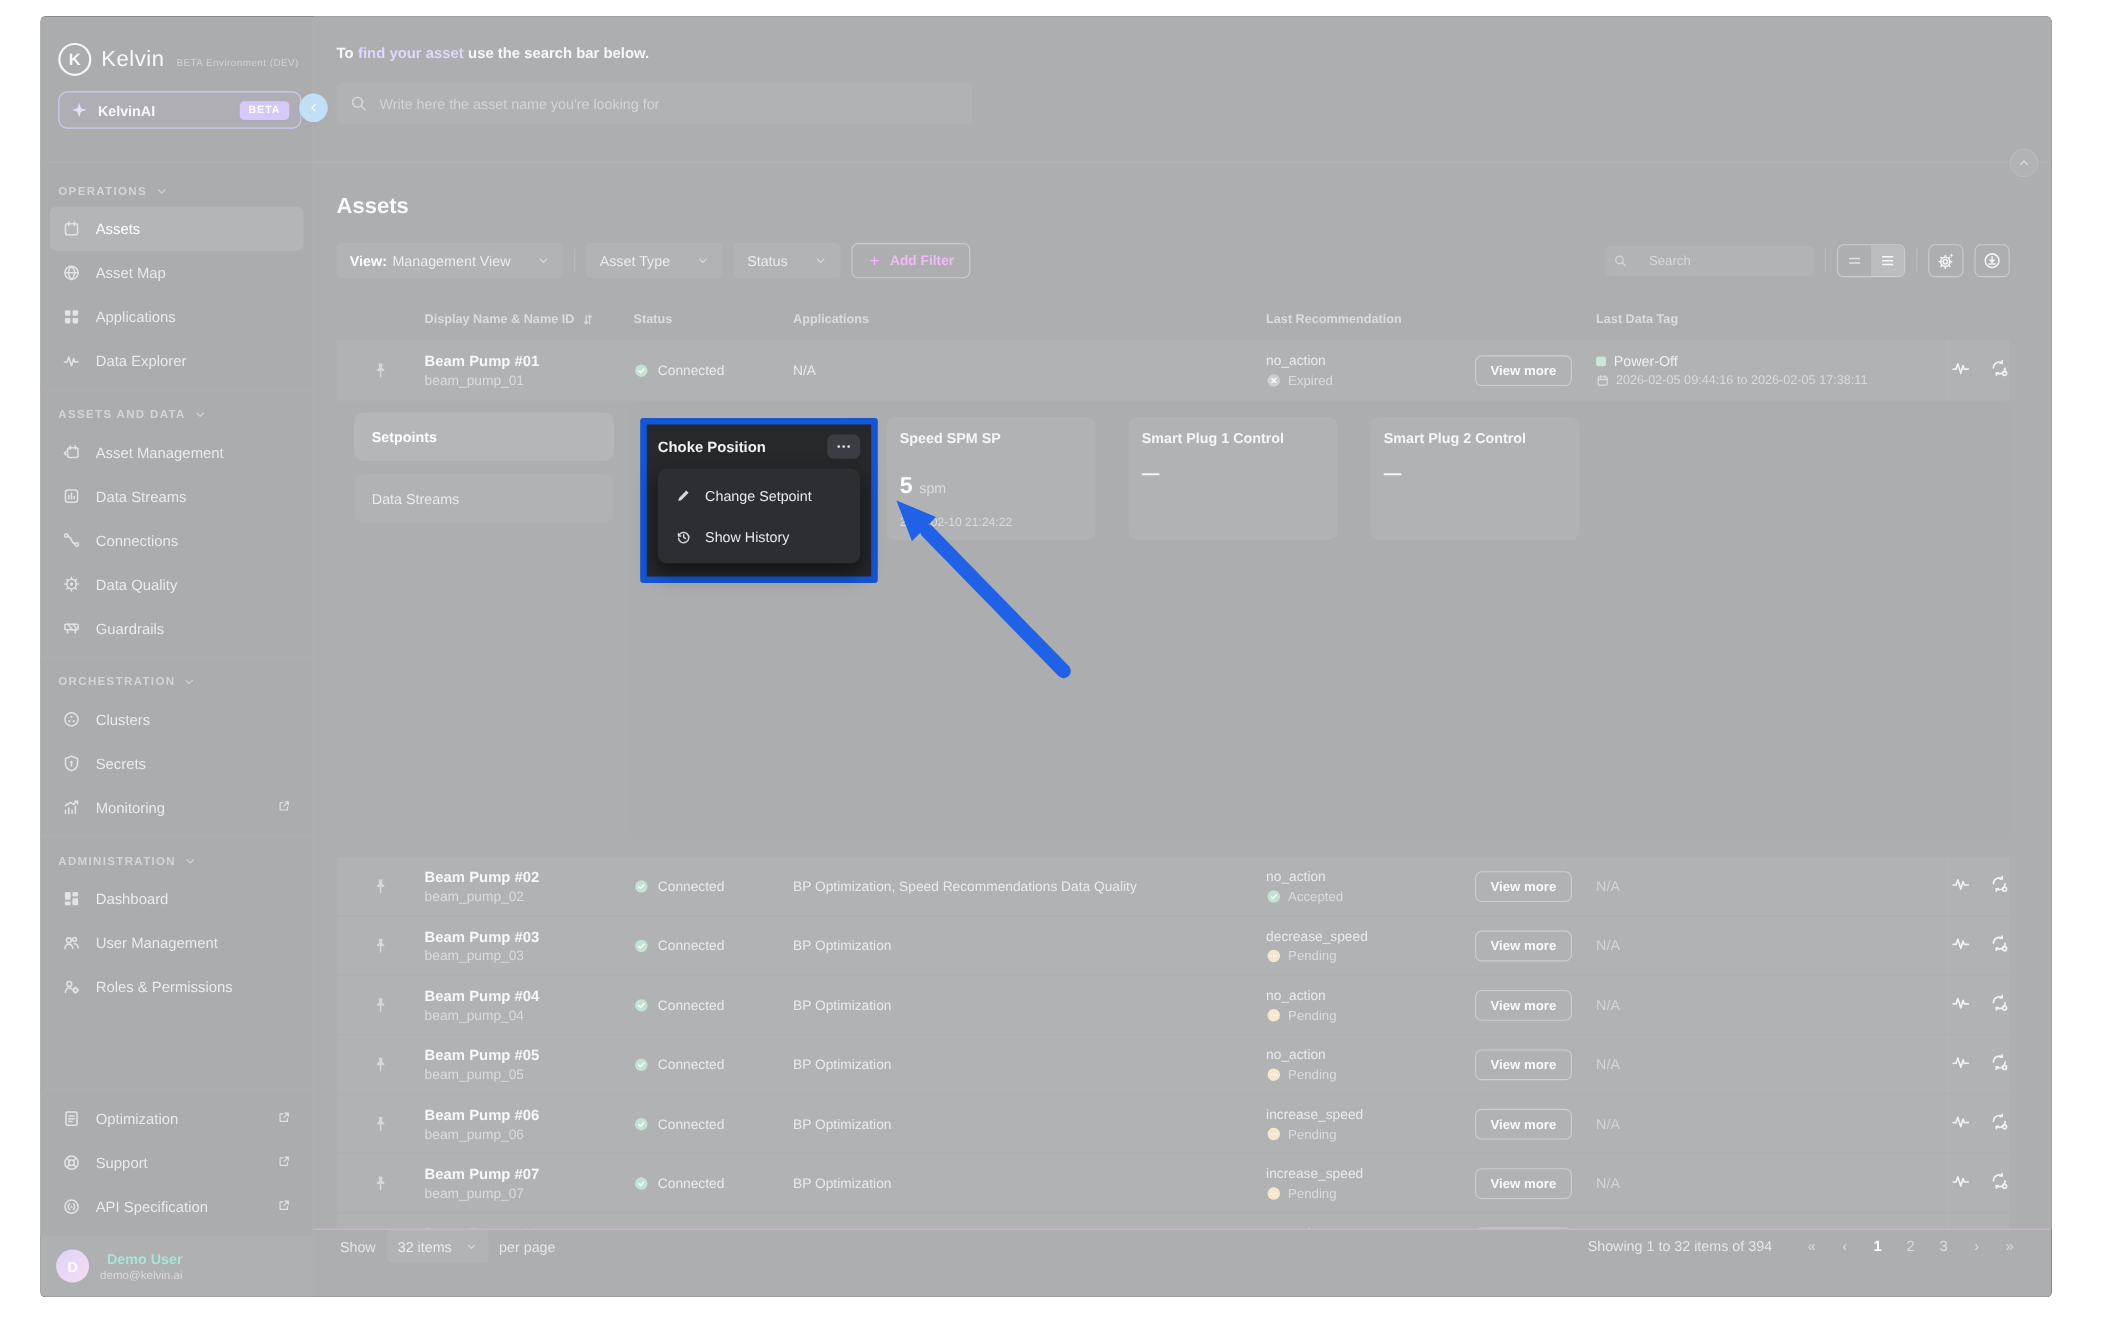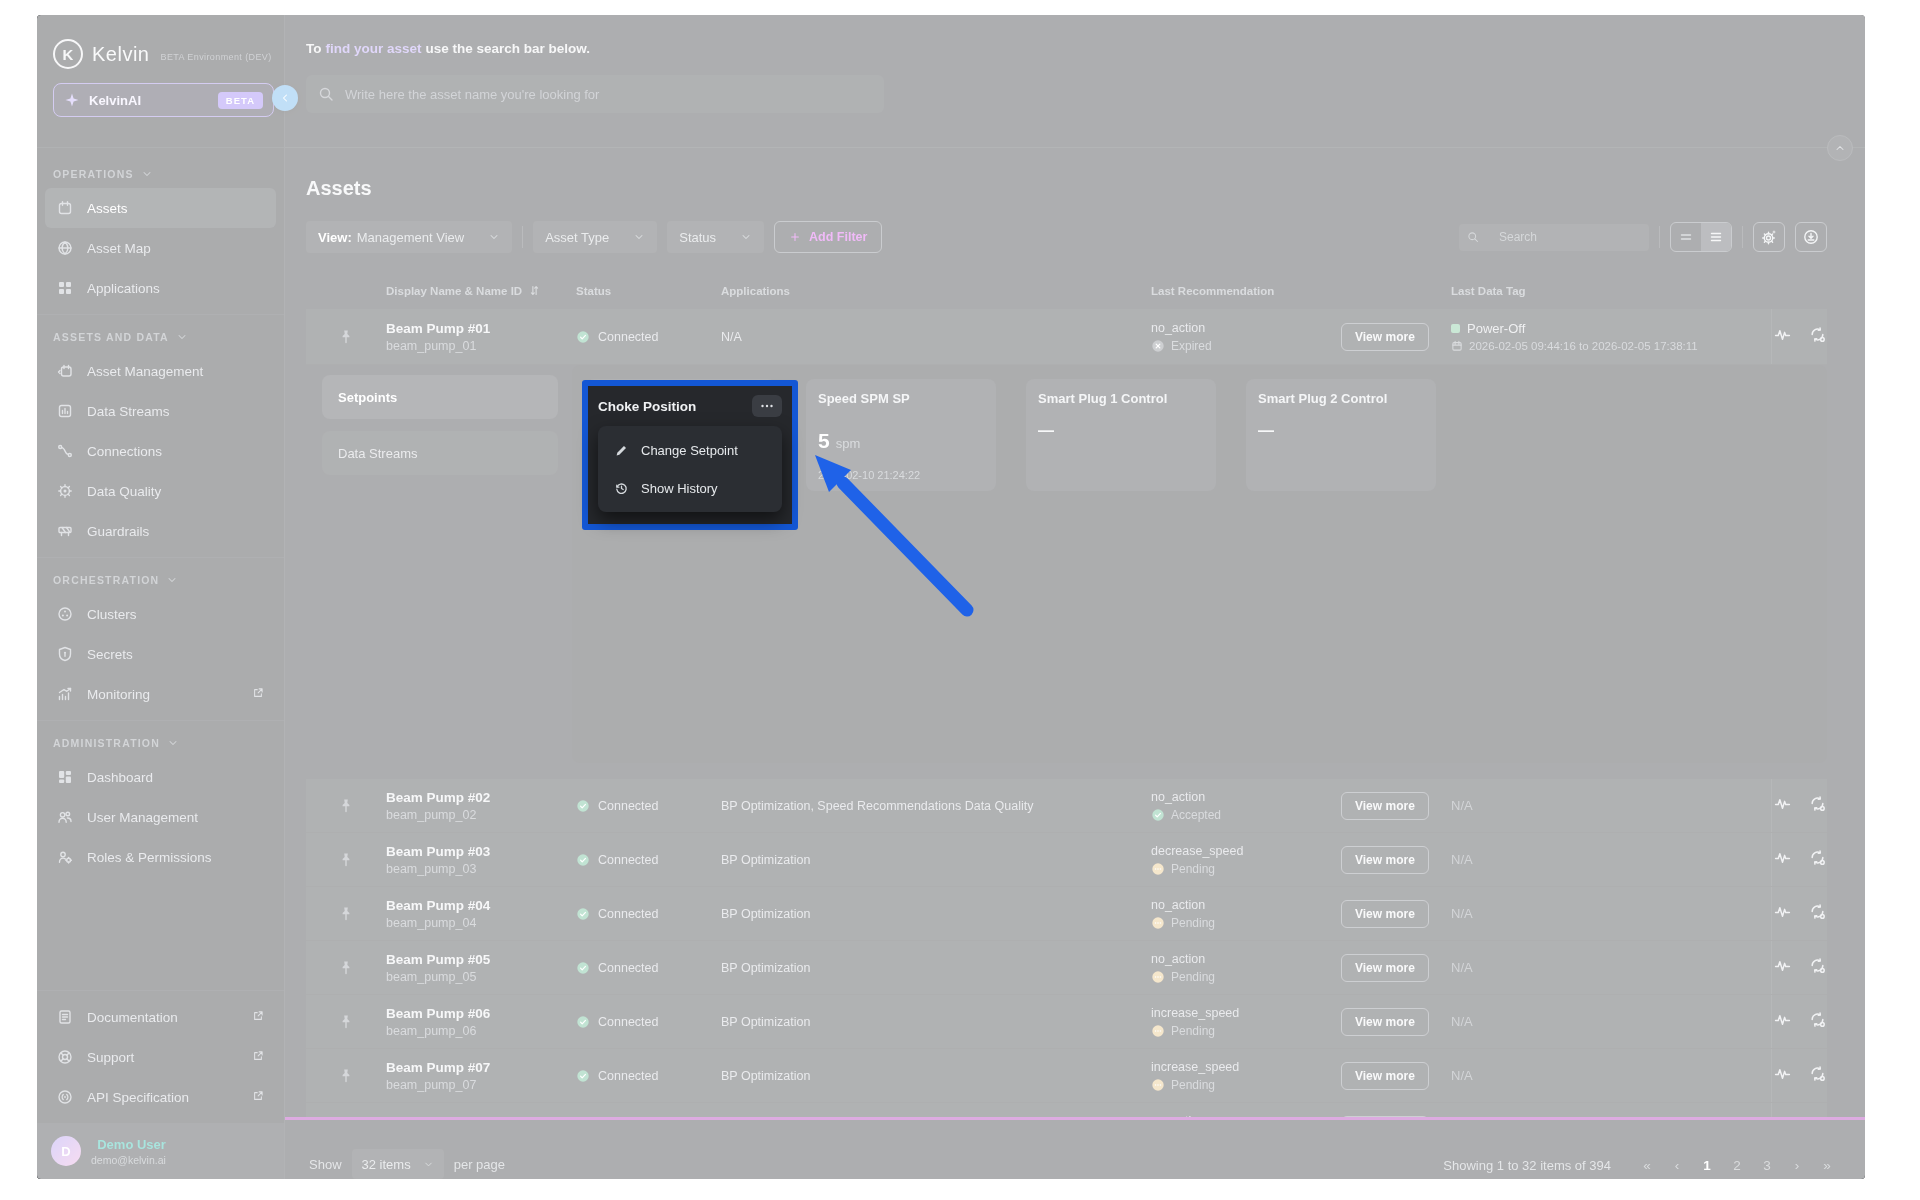--- a/index.html
+++ b/index.html
@@ -100,21 +100,21 @@
   .card{position:relative;width:190px;height:112px;background:#2c2f34;border-radius:8px;padding:12px;flex:0 0 190px;}
   .card-title{font-size:13px;font-weight:bold;color:#e3e6ea;padding-right:26px;}
   .dots-btn{position:absolute;top:8px;right:8px;width:26px;height:20px;display:flex;align-items:center;justify-content:center;color:#c6cad0;border-radius:4px;}
   .card-valrow{margin-top:14px;display:flex;align-items:baseline;gap:6px;}
   .card-val{font-size:21px;font-weight:bold;color:#fff;}
   .card-unit{font-size:13px;color:#9aa0a7;margin-top:16px;}
   .card-dash{margin-top:16px;font-size:16px;font-weight:bold;color:#e9ebee;}
   .card-ts{position:absolute;left:12px;bottom:10px;font-size:11px;color:#9aa0a7;}
 
   
-  .page-footer{position:absolute;left:0;right:0;bottom:0;height:62px;background:#232529;border-top:3px solid #a21caf;display:flex;align-items:flex-end;padding:0 24px;font-size:13px;color:#b9bec4;z-index:10;}
+  .page-footer{position:absolute;left:0;right:0;bottom:0;height:62px;background:#232529;border-top:1px solid #a21caf;display:flex;align-items:flex-start;padding:0 24px;font-size:13px;color:#b9bec4;z-index:10;}
   .pf-left{display:flex;align-items:center;gap:10px;}
   .size-select{height:30px;background:#2f3236;border-radius:4px;display:flex;align-items:center;gap:12px;padding:0 10px;color:#c9cdd2;}
   .size-select .ic{width:11px;height:11px;color:#9aa0a6;}
   .pf-right{margin-left:auto;display:flex;align-items:center;gap:22px;}
   .pager{display:flex;align-items:center;gap:2px;}
   .pg{min-width:28px;height:28px;display:flex;align-items:center;justify-content:center;color:#9aa0a6;font-size:13.5px;border-radius:4px;}
   .pg.active{color:#fff;font-weight:bold;}
 
   
   .dim{position:absolute;inset:0;background:rgba(255,255,255,.63);z-index:50;pointer-events:none;}
@@ -182,20 +182,28 @@
               <span class="ic ">
                 <svg viewBox="0 0 16 16" fill="none" stroke="currentColor" stroke-width="1.4" stroke-linecap="round" stroke-linejoin="round">
                   <rect x="2" y="2" width="5" height="5" rx="1" fill="currentColor" stroke="none"></rect>
                   <rect x="9" y="2" width="5" height="5" rx="1" fill="currentColor" stroke="none"></rect>
                   <rect x="2" y="9" width="5" height="5" rx="1" fill="currentColor" stroke="none"></rect>
                   <rect x="9" y="9" width="5" height="5" rx="1" fill="currentColor" stroke="none"></rect>
                 </svg>
               </span>
               <span>Applications</span>
             </div>
+            <div class="sb-item">
+              <span class="ic ">
+                <svg viewBox="0 0 16 16" fill="none" stroke="currentColor" stroke-width="1.4" stroke-linecap="round" stroke-linejoin="round">
+                  <path d="M1.5 9h2.5L5.5 4.5l2.5 8 2-6.5 1 3h3"></path>
+                </svg>
+              </span>
+              <span>Data Explorer</span>
+            </div>
           </div>
           <div class="sb-section">
             <div class="sb-h">
               <span>ASSETS AND DATA</span>
               <span class="ic sm">
                 <svg viewBox="0 0 16 16" fill="none" stroke="currentColor" stroke-width="1.4" stroke-linecap="round" stroke-linejoin="round">
                   <path d="M4 6l4 4 4-4"></path>
                 </svg>
               </span>
             </div>
@@ -340,21 +348,21 @@
         </div>
       <div class="sb-footer">
         <div id="sb-footer-items">
             <div class="sb-item">
               <span class="ic ">
                 <svg viewBox="0 0 16 16" fill="none" stroke="currentColor" stroke-width="1.4" stroke-linecap="round" stroke-linejoin="round">
                   <rect x="3" y="2" width="10" height="12" rx="1.5"></rect>
                   <path d="M5.5 5.5h5M5.5 8h5M5.5 10.5h3"></path>
                 </svg>
               </span>
-              <span>Documentation</span>
+              <span>Optimization</span>
               <span class="ext"><span class="ic sm">
                   <svg viewBox="0 0 16 16" fill="none" stroke="currentColor" stroke-width="1.4" stroke-linecap="round" stroke-linejoin="round">
                     <path d="M7 3.5H3.5v9h9V9"></path>
                     <path d="M9.5 2.5h4v4M13.2 2.8L8.2 7.8"></path>
                   </svg>
                 </span></span>
             </div>
             <div class="sb-item">
               <span class="ic ">
                 <svg viewBox="0 0 16 16" fill="none" stroke="currentColor" stroke-width="1.4" stroke-linecap="round" stroke-linejoin="round">

